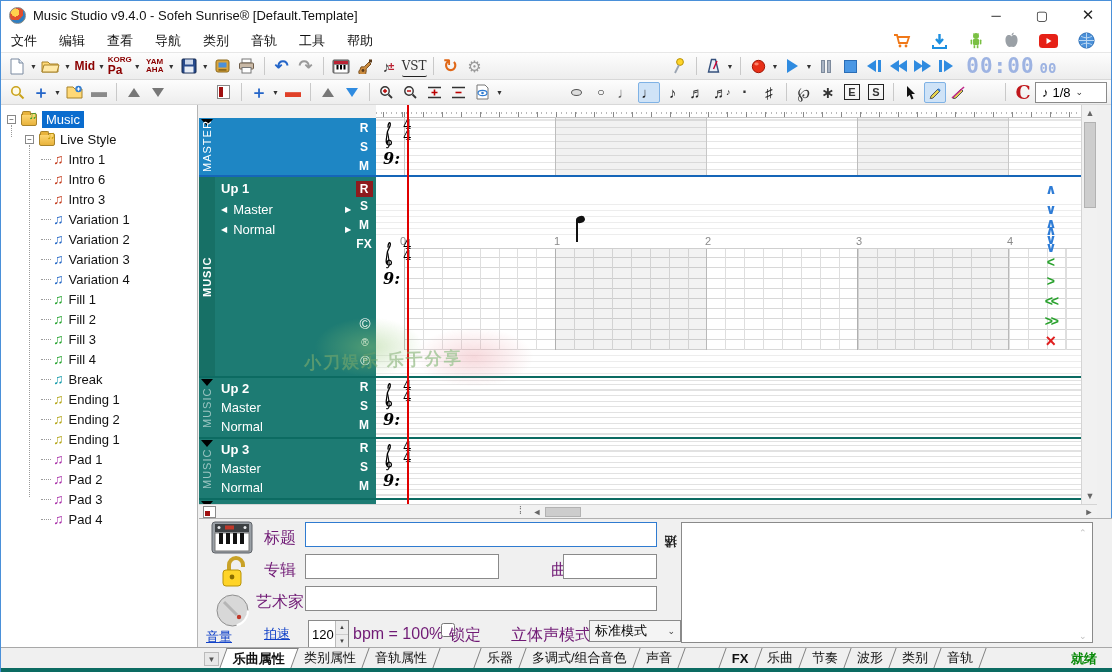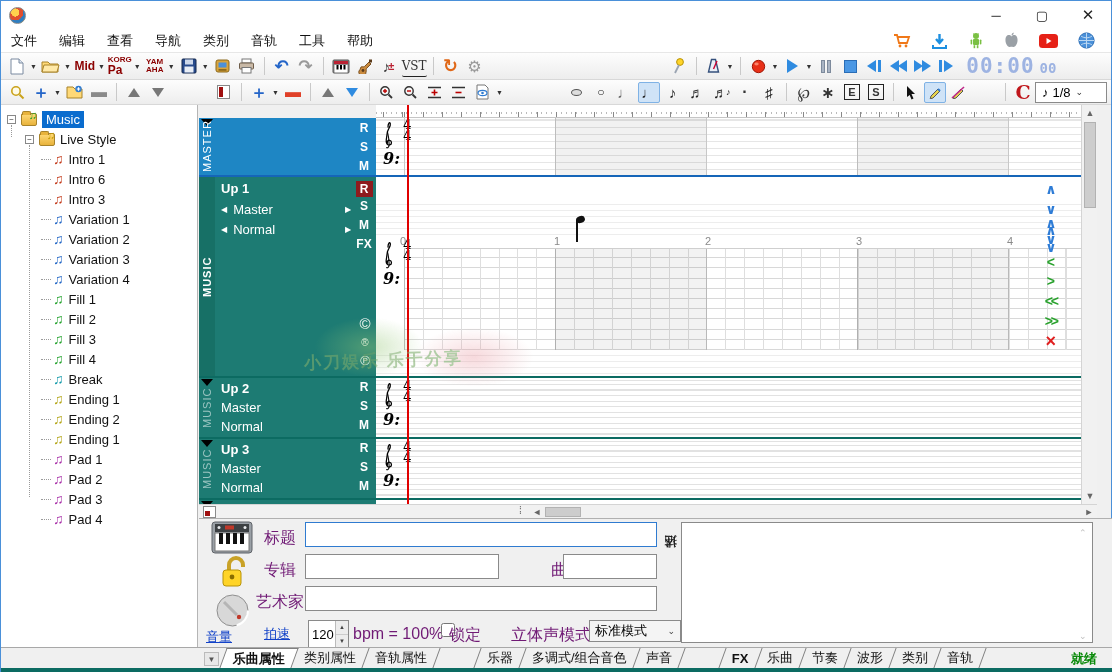--- a/index.html
+++ b/index.html
@@ -171,20 +171,21 @@
   .statusready{position:absolute;right:14px;top:649px;font-size:13px;font-weight:bold;color:#0a8a0a;}
   .bottomedge{position:absolute;left:0;top:667px;width:1112px;height:5px;background:#0c6b62;}
 </style>
 </head>
 <body>
 
 <div class="window">
 
   <div class="titlebar">
     <span class="app-icon"></span>
+    <span class="title-text">Music Studio v9.4.0 - Sofeh Sunrise®  [Default.Template]</span>
     <span class="winbtns">
       <span class="winbtn">─</span>
       <span class="winbtn">▢</span>
       <span class="winbtn close">✕</span>
     </span>
   </div>
 
   <div class="menubar">
     <span id="menu-items" style="display:flex;">
         <span class="mi">文件</span>

